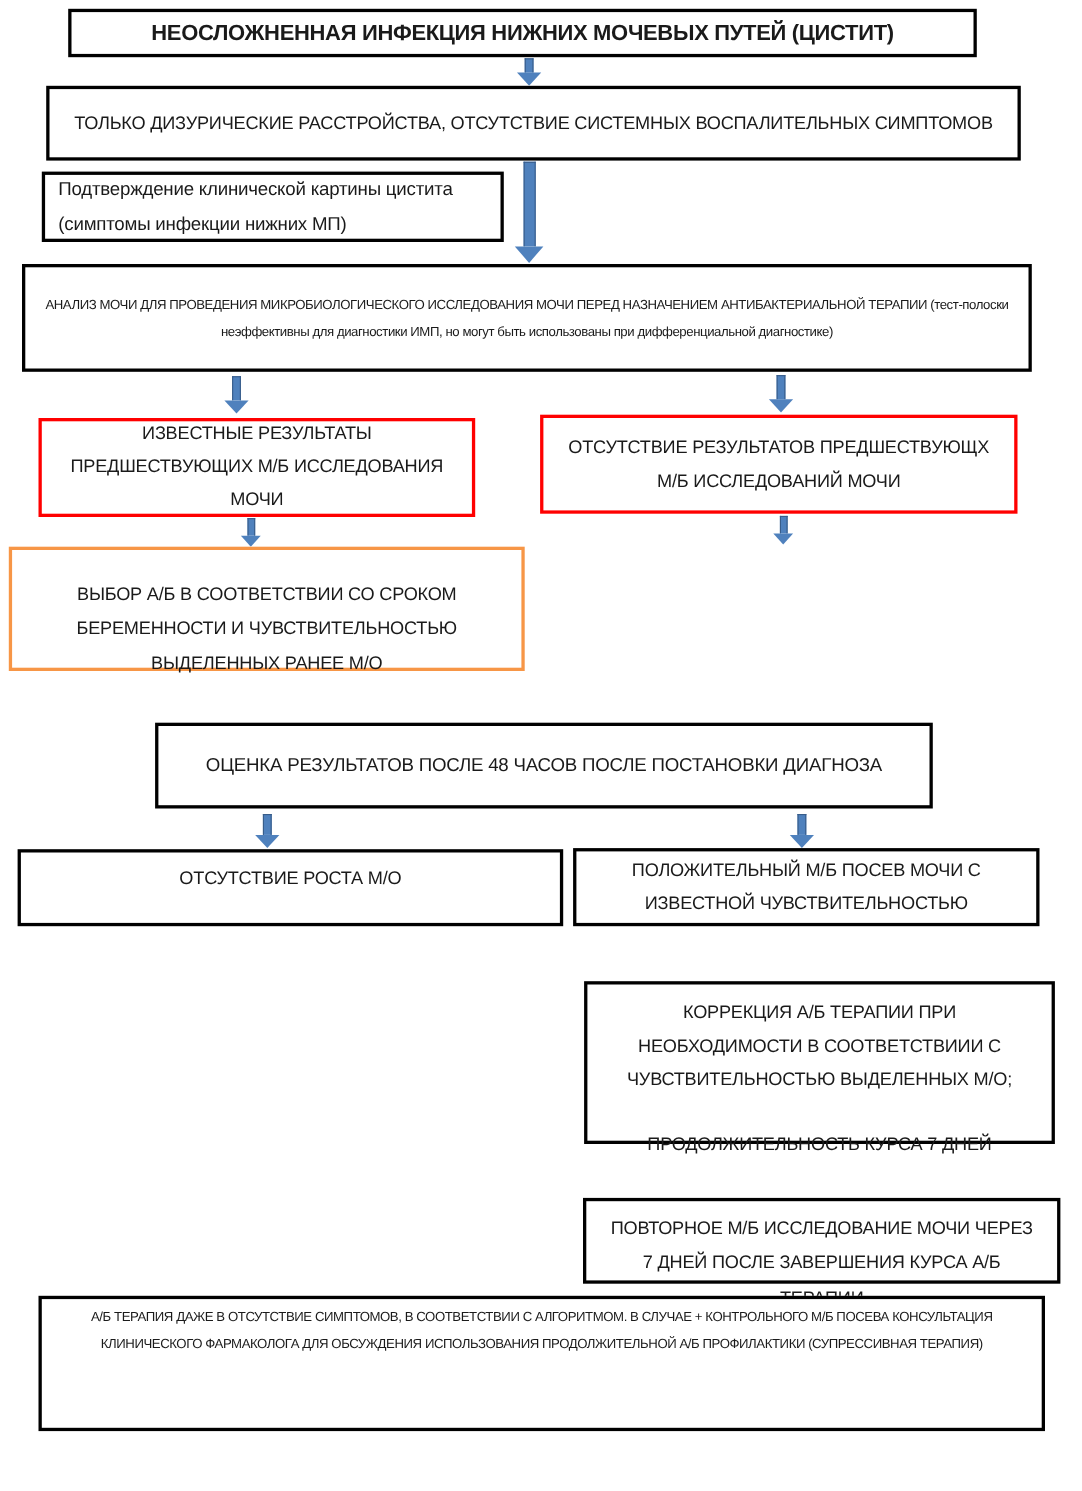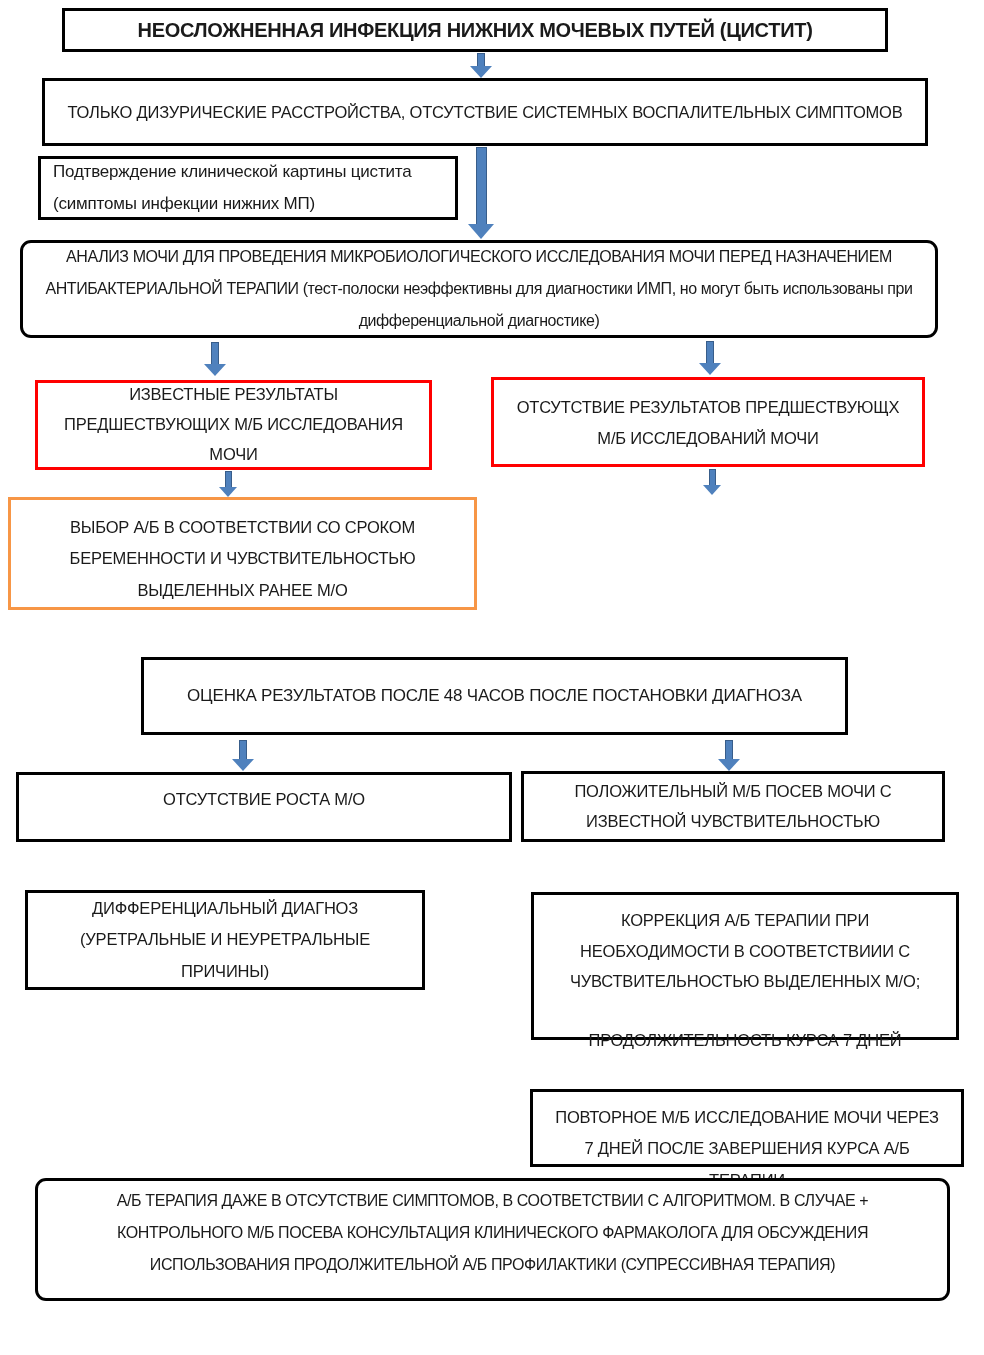--- a/index.html
+++ b/index.html
@@ -30,21 +30,21 @@
     line-height:1.8;
     padding:4px 18px;
     letter-spacing:-0.2px;
     background:#ffffff;
   }
   .box.red{border-color:var(--red);}
   .box.orange{border-color:var(--orange);}
   .box.v-top{align-items:flex-start;}
   .box.left{justify-content:flex-start;text-align:left;align-items:center;}
   .title-text{font-size:20px;font-weight:600;letter-spacing:-0.3px;}
-  .cond{font-size:16px;letter-spacing:-0.4px;border-radius:11px;}
+  .cond{font-size:12px;letter-spacing:-0.4px;}
   .arrow{
     position:absolute;
     display:flex;
     flex-direction:column;
     align-items:center;
   }
   .arrow .shaft{
     width:8px;
     flex:1 1 auto;
     background:var(--arrow-fill);
@@ -120,21 +120,21 @@
 
   <div class="arrow sm" style="left:218px;top:471px;width:20px;height:26px;">
     <div class="shaft"></div>
     <div class="head"></div>
   </div>
   <div class="arrow sm" style="left:702px;top:469px;width:20px;height:26px;">
     <div class="shaft"></div>
     <div class="head"></div>
   </div>
 
-  <div class="box orange v-top" style="left:8px;top:497px;width:469px;height:113px;line-height:1.9;padding-top:12px;">
+  <div class="box orange v-top" style="left:8px;top:497px;width:469px;height:113px;line-height:1.9;padding-top:25px;">
     <span>ВЫБОР А/Б В СООТВЕТСТВИИ СО СРОКОМ БЕРЕМЕННОСТИ И ЧУВСТВИТЕЛЬНОСТЬЮ ВЫДЕЛЕННЫХ РАНЕЕ М/О</span>
   </div>
 
   <div class="box" style="left:141px;top:657px;width:707px;height:78px;font-size:17px;">
     <span>ОЦЕНКА РЕЗУЛЬТАТОВ ПОСЛЕ 48 ЧАСОВ ПОСЛЕ ПОСТАНОВКИ ДИАГНОЗА</span>
   </div>
 
   <div class="arrow" style="left:231px;top:740px;width:24px;height:31px;">
     <div class="shaft"></div>
     <div class="head"></div>
@@ -144,23 +144,20 @@
     <div class="head"></div>
   </div>
 
   <div class="box v-top" style="left:16px;top:772px;width:496px;height:70px;padding-top:10px;">
     <span>ОТСУТСТВИЕ РОСТА М/О</span>
   </div>
   <div class="box" style="left:521px;top:771px;width:424px;height:71px;line-height:1.8;">
     <span>ПОЛОЖИТЕЛЬНЫЙ М/Б ПОСЕВ МОЧИ С ИЗВЕСТНОЙ ЧУВСТВИТЕЛЬНОСТЬЮ</span>
   </div>
 
-  <div class="box" style="left:25px;top:890px;width:400px;height:100px;line-height:1.9;">
-    <span>ДИФФЕРЕНЦИАЛЬНЫЙ ДИАГНОЗ (УРЕТРАЛЬНЫЕ И НЕУРЕТРАЛЬНЫЕ ПРИЧИНЫ)</span>
-  </div>
   <div class="box v-top" style="left:531px;top:892px;width:428px;height:148px;line-height:1.85;padding-top:10px;">
     <div>
       <div>КОРРЕКЦИЯ А/Б ТЕРАПИИ ПРИ НЕОБХОДИМОСТИ В СООТВЕТСТВИИИ С ЧУВСТВИТЕЛЬНОСТЬЮ ВЫДЕЛЕННЫХ М/О;</div>
       <div class="para2">ПРОДОЛЖИТЕЛЬНОСТЬ КУРСА 7 ДНЕЙ</div>
     </div>
   </div>
 
   <div class="box v-top" style="left:530px;top:1089px;width:434px;height:78px;line-height:1.9;padding-top:10px;">
     <span>ПОВТОРНОЕ М/Б ИССЛЕДОВАНИЕ МОЧИ ЧЕРЕЗ 7 ДНЕЙ ПОСЛЕ ЗАВЕРШЕНИЯ КУРСА А/Б ТЕРАПИИ</span>
   </div>

